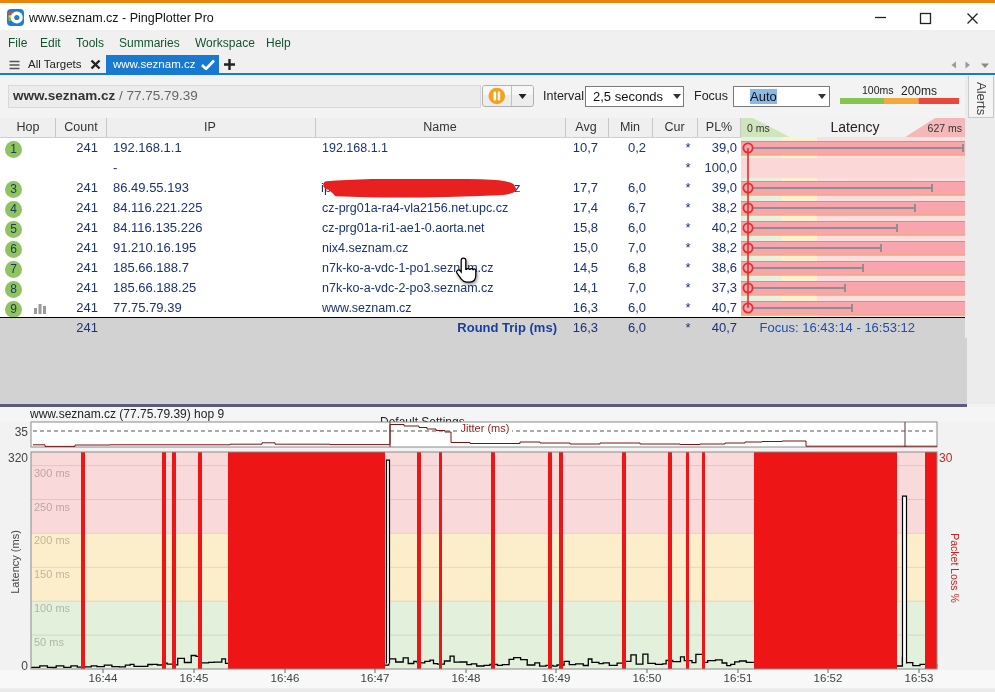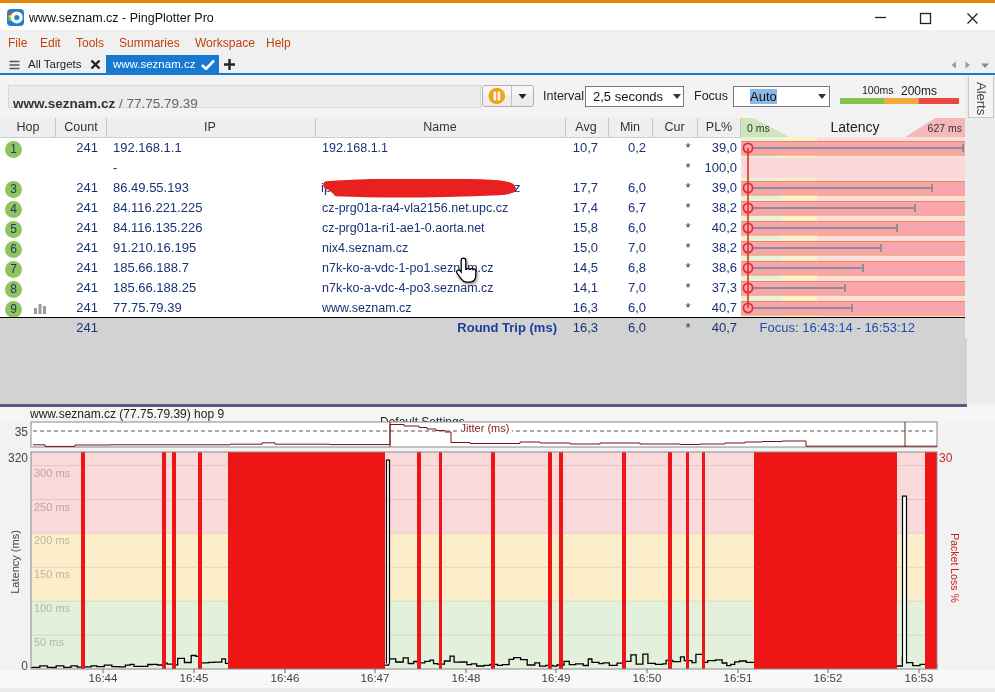--- a/index.html
+++ b/index.html
@@ -1,26 +1,26 @@
 <!DOCTYPE html>
 <html><head><meta charset="utf-8">
 <style>
 * { margin:0; padding:0; box-sizing:border-box; }
 html,body { width:995px; height:692px; overflow:hidden; }
 body { font-family:"Liberation Sans", sans-serif; position:relative; background:#f2f2f2; }
 .abs { position:absolute; }
 #titlebar { position:absolute; left:0; top:0; width:995px; height:30px; background:#ffffff; border-top:3px solid #e8850c; }
 #title { position:absolute; left:29px; top:8px; font-size:12.5px; color:#111; }
 #menubar { position:absolute; left:0; top:30px; width:995px; height:26px; background:#f0f0f0; }
-.menuitem { position:absolute; top:6px; font-size:12px; color:#c2410c; }
+.menuitem { position:absolute; top:6px; font-size:12px; color:#14532d; }
 #tabbar { position:absolute; left:0; top:56px; width:995px; height:17px; background:#f0f0f0; }
 #blueline { position:absolute; left:0; top:73px; width:995px; height:2.5px; background:#1879d0; }
 #activetab { position:absolute; left:106px; top:55px; width:113px; height:18px; background:#1879d0; color:#fff; font-size:11.5px; padding:3px 0 0 7px; }
 #toolbar { position:absolute; left:0; top:75px; width:995px; height:43px; background:#f3f3f3; }
-#targetbox { position:absolute; left:8px; top:85px; width:473px; height:23px; background:#ececec; border:1px solid #d8d8d8; font-size:13.5px; padding:10px 0 0 4px; color:#333; }
+#targetbox { position:absolute; left:8px; top:85px; width:473px; height:23px; background:#ececec; border:1px solid #d8d8d8; font-size:13.5px; padding:2px 0 0 4px; color:#333; }
 .combo { position:absolute; background:#fff; border:1px solid #7a7a7a; font-size:13px; color:#111; }
 .lbl { position:absolute; font-size:12.5px; color:#222; }
 .arrow { width:0; height:0; border-left:4px solid transparent; border-right:4px solid transparent; border-top:5px solid #333; position:absolute; }
 #tableheader { position:absolute; left:0; top:118px; width:741px; height:20px; background:#efefef; border-bottom:1px solid #cfcfcf; }
 .hcell { position:absolute; top:2px; font-size:12.5px; color:#333; text-align:center; }
 .vsep { position:absolute; top:0; width:1px; height:19px; background:#c8c8c8; }
 #tablebody { position:absolute; left:0; top:138px; width:741px; height:180px; background:#ffffff; }
 .cell { position:absolute; font-size:13px; color:#1c3277; height:20px; line-height:20px; white-space:nowrap; }
 .rgt { text-align:right; }
 .ctr { text-align:center; }
@@ -247,21 +247,21 @@
 <div class="cell rgt" style="top:258px;left:40px;width:58px">241</div>
 <div class="cell" style="top:258px;left:113px">185.66.188.7</div>
 <div class="cell" style="top:258px;left:322px;font-size:12.5px">n7k-ko-a-vdc-1-po1.seznam.cz</div>
 <div class="cell rgt" style="top:258px;left:538px;width:60px">14,5</div>
 <div class="cell rgt" style="top:258px;left:596px;width:50px">6,8</div>
 <div class="cell ctr" style="top:258px;left:668px;width:40px">*</div>
 <div class="cell rgt" style="top:258px;left:687px;width:50px">38,6</div>
 <div class="hopc" style="top:280.5px">8</div>
 <div class="cell rgt" style="top:278px;left:40px;width:58px">241</div>
 <div class="cell" style="top:278px;left:113px">185.66.188.25</div>
-<div class="cell" style="top:278px;left:322px;font-size:12.5px">n7k-ko-a-vdc-4-po3.seznam.cz</div>
+<div class="cell" style="top:278px;left:322px;font-size:12.5px">n7k-ko-a-vdc-2-po3.seznam.cz</div>
 <div class="cell rgt" style="top:278px;left:538px;width:60px">14,1</div>
 <div class="cell rgt" style="top:278px;left:596px;width:50px">7,0</div>
 <div class="cell ctr" style="top:278px;left:668px;width:40px">*</div>
 <div class="cell rgt" style="top:278px;left:687px;width:50px">37,3</div>
 <div class="hopc" style="top:300.5px">9</div>
 <svg class="abs" style="left:34px;top:302px" width="14" height="12">
 <rect x="0" y="6" width="3" height="6" fill="#9a9a9a"></rect>
     <rect x="4.5" y="2" width="3" height="10" fill="#9a9a9a"></rect>
     <rect x="9" y="4" width="3" height="8" fill="#9a9a9a"></rect>
   </svg>

